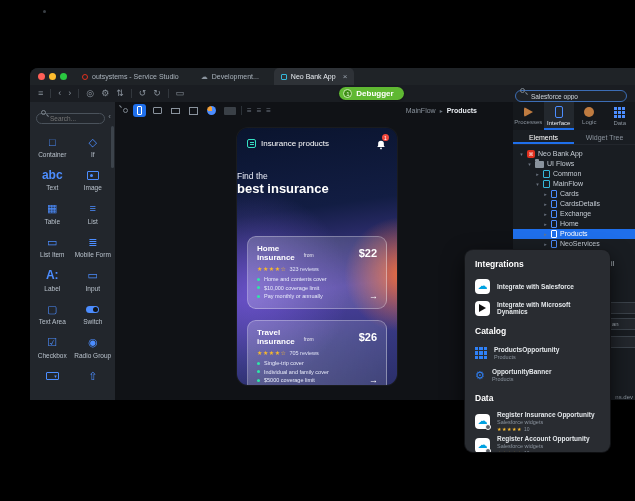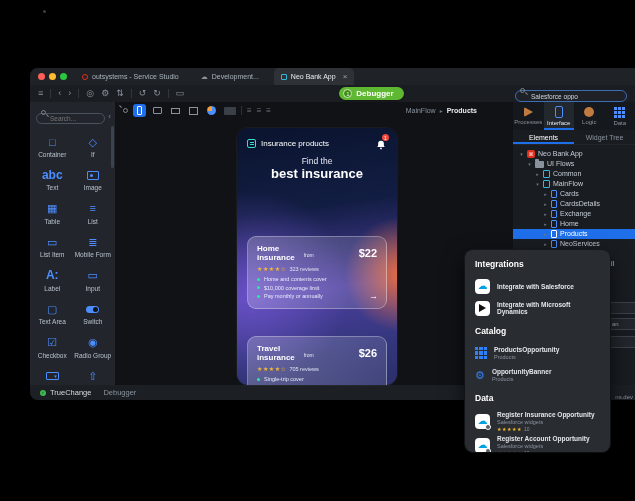--- a/index.html
+++ b/index.html
@@ -84,23 +84,23 @@
         radial-gradient(circle at 10% 62%, rgba(130,97,235,.55) 0%, rgba(130,97,235,0) 45%),
         linear-gradient(172deg, #0a142e 0%, #121d43 32%, #4d3f9f 62%, #35377f 82%, #2b2f6a 100%);
       box-shadow:0 0 0 1px rgba(255,255,255,.04); }
   .ph-header { display:flex; align-items:center; padding:9px 10px 0 10px; gap:5px; }
   .ph-logo { width:9px; height:9px; border:1px solid #35e0c3; border-radius:2px; position:relative; }
   .ph-logo::after { content:""; position:absolute; left:2px; top:2px; width:4px; height:1px; background:#35e0c3; box-shadow:0 2px 0 #35e0c3; }
   .ph-title { color:#fff; font-size:8px; }
   .ph-bell { margin-left:auto; position:relative; width:12px; height:12px; }
   .ph-badge { position:absolute; right:-2px; top:-3px; min-width:7px; height:7px; border-radius:4px; background:#f2483c;
       color:#fff; font-size:5px; display:flex; align-items:center; justify-content:center; padding:0 1px; }
-  .ph-headline { text-align:center; margin-top:7px; color:#e9ecf7; }
+  .ph-headline { text-align:left; margin-top:22px; color:#e9ecf7; }
   .ph-h1 { font-size:8.5px; } .ph-h2 { font-size:13px; font-weight:bold; color:#fff; line-height:1.2; } .ph-h3 { font-size:8.5px; }
-  .ph-cards { position:absolute; left:10px; right:10px; top:108px; display:flex; flex-direction:column; gap:27px; }
+  .ph-cards { position:absolute; left:10px; right:10px; top:108px; display:flex; flex-direction:column; gap:11px; }
   .ins-card { position:relative; border-radius:9px; padding:7px 9px 9px 9px;
       background:linear-gradient(100deg, rgba(255,255,255,.22), rgba(255,255,255,.10));
       border:1px solid rgba(255,255,255,.30); }
   .ic-row1 { display:flex; justify-content:space-between; align-items:flex-start; }
   .ic-title { color:#fff; font-size:8px; font-weight:bold; }
   .ic-price { text-align:right; color:#fff; line-height:1; }
   .ic-from { font-size:5px; opacity:.85; margin-right:2px; }
   .ic-amount { font-size:11px; font-weight:bold;padding-left:43px; }
   .ic-stars { margin-top:3px; display:flex; align-items:center; gap:3px; }
   .stars { color:#f5b82e; font-size:6px; letter-spacing:.5px; }
@@ -500,29 +500,20 @@
           </div>
           <div class="tree-row d3">
             <span class="tr-exp">▸</span>
             <span class="ti-screen"></span>
             <span>TransactionDetail</span>
           </div>
         </div>
       </aside>
     </div>
 
-    <div class="statusbar">
-      <span class="sb-item">
-        <span class="sb-dot">✓</span>
-        <span>TrueChange</span>
-      </span>
-      <span class="sb-item dim">
-        <span>Debugger</span>
-      </span>
-    </div>
   </div>
 
   <div class="edge-box" style="top:302px"></div>
   <div class="edge-box" style="top:318px">rds an</div>
   <div class="edge-box" style="top:336px"></div>
   <span class="edge-text">ns.dev</span>
 
   <div class="popup">
     <div class="pop-header">Integrations</div>
     <div class="pop-row">

